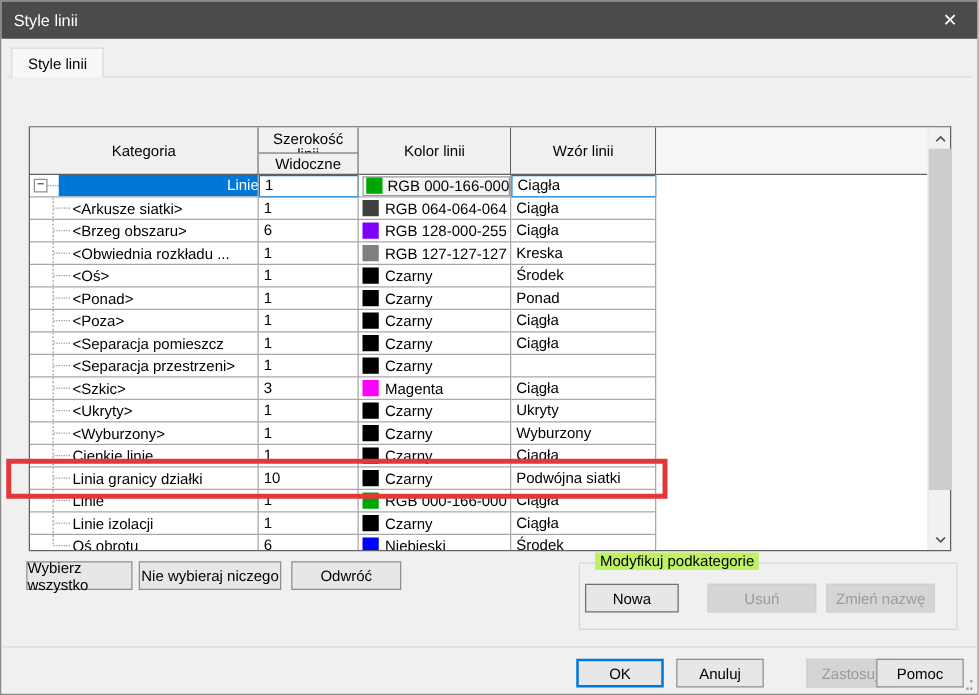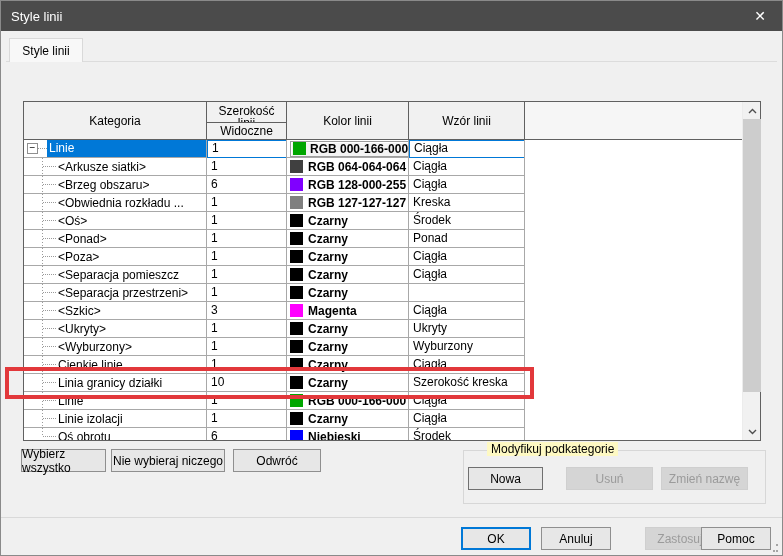--- a/index.html
+++ b/index.html
@@ -27,29 +27,29 @@
   .hd-clip{height:4px;overflow:hidden;line-height:11px;color:#000;}
   .hd-wsub{left:183px;top:21px;width:80px;height:17px;}
   .hd-color{left:263px;top:0;width:122px;height:38px;}
   .hd-pattern{left:385px;top:0;width:116px;height:38px;}
   .hd-empty{left:501px;top:0;width:217px;height:38px;background:#f6f6f6;border-right:none;}
   .rows{position:absolute;left:0;top:38px;width:718px;height:300px;overflow:hidden;background:#fff;}
   .trow{display:flex;height:18px;position:relative;}
   .cell{height:18px;line-height:16px;overflow:hidden;white-space:nowrap;border-bottom:1px solid #a8a8a8;}
   .ccat{width:183px;display:flex;align-items:center;}
   .cw{width:80px;padding-left:4px;}
-  .cc{width:122px;display:flex;align-items:center;gap:5px;padding-left:3px;font-weight:bold;}
+  .cc{width:122px;display:flex;align-items:center;gap:5px;padding-left:3px;}
   .cp{width:116px;padding-left:4px;}
   .cfill{flex:1;border-bottom:none;}
   .expander{margin-left:3px;width:11px;height:11px;border:1px solid #8f8f8f;background:#fff;
     font-size:10px;line-height:8px;text-align:center;flex:none;}
   .stub{border-top:1px dotted #9a9a9a;height:1px;flex:none;}
   .stub.root{width:9px;}
   .stub.child{margin-left:19px;width:13px;}
-  .catlabel{padding-left:2px;}
+  .catlabel{padding-left:2px;text-align:right;}
   .treeline{position:absolute;left:18px;top:18px;bottom:3px;width:1px;
     background-image:linear-gradient(#9a9a9a 50%,transparent 50%);background-size:1px 3px;}
   .vline{position:absolute;top:38px;height:300px;width:1px;background:#a8a8a8;}
   .swatch{width:13px;height:13px;flex:none;}
   
   .trow.selected .catlabel{background:var(--accent,#0078d7);color:#fff;flex:1;height:17px;line-height:17px;}
   .trow.selected .cw,.trow.selected .cp{border:1px solid var(--accent,#0078d7);background:#fff;line-height:15px;}
   .colorbtn{display:flex;align-items:center;gap:4px;border:1px solid #9d9d9d;background:#f4f4f4;
     box-shadow:inset 1px 1px 0 #fff;height:16px;margin:1px 2px 1px 0;flex:1;padding-left:2px;}
   
@@ -61,21 +61,21 @@
   .annotation{position:absolute;left:4px;top:366px;width:529px;height:32px;
     border:4px solid var(--annotation,#e2383b);z-index:50;pointer-events:none;}
   
   .btn{position:absolute;height:23px;background:#e7e7e7;border:1px solid #8f8f8f;
     display:flex;align-items:center;justify-content:center;font-size:12px;}
   .btn.disabled{background:#d5d5d5;color:#9b9b9b;border-color:#cfcfcf;}
   .btn-selall{left:20px;top:448px;width:85px;}
   .btn-selnone{left:110px;top:448px;width:114px;}
   .btn-invert{left:232px;top:448px;width:88px;}
   .groupbox{position:absolute;left:462px;top:449px;width:303px;height:54px;border:1px solid #d7d7d7;}
-  .grouplabel{position:absolute;left:23px;top:-9px;background:#fef9c3;padding:0 4px;}
+  .grouplabel{position:absolute;left:12px;top:-9px;background:#bef264;padding:0 4px;}
   .btn-new{left:467px;top:466px;width:75px;border-color:#707070;}
   .btn-del{left:565px;top:466px;width:87px;}
   .btn-ren{left:660px;top:466px;width:87px;}
   .footline{position:absolute;left:0;right:0;top:516px;border-top:1px solid #d9d9d9;}
   .btn-ok{left:460px;top:526px;width:70px;border:2px solid var(--accent,#0078d7);}
   .btn-cancel{left:540px;top:526px;width:70px;}
   .btn-apply{left:620px;top:526px;width:70px;margin-left:24px;}
   .btn-help{left:700px;top:526px;width:70px;}
   .grip{position:absolute;right:4px;bottom:3px;width:8px;height:8px;}
   .grip i{position:absolute;width:2px;height:2px;background:#a5a5a5;}
@@ -296,21 +296,21 @@
         <div class="trow">
           <div class="cell ccat">
             <span class="stub child"></span>
             <span class="catlabel">Linia granicy działki</span>
           </div>
           <div class="cell cw">10</div>
           <div class="cell cc">
             <span class="swatch" style="background: rgb(0, 0, 0);"></span>
             <span>Czarny</span>
           </div>
-          <div class="cell cp">Szerokość kreska</div>
+          <div class="cell cp">Podwójna siatki</div>
           <div class="cell cfill"></div>
         </div>
         <div class="trow">
           <div class="cell ccat">
             <span class="stub child"></span>
             <span class="catlabel">Linie</span>
           </div>
           <div class="cell cw">1</div>
           <div class="cell cc">
             <span class="swatch" style="background: rgb(0, 166, 0);"></span>

